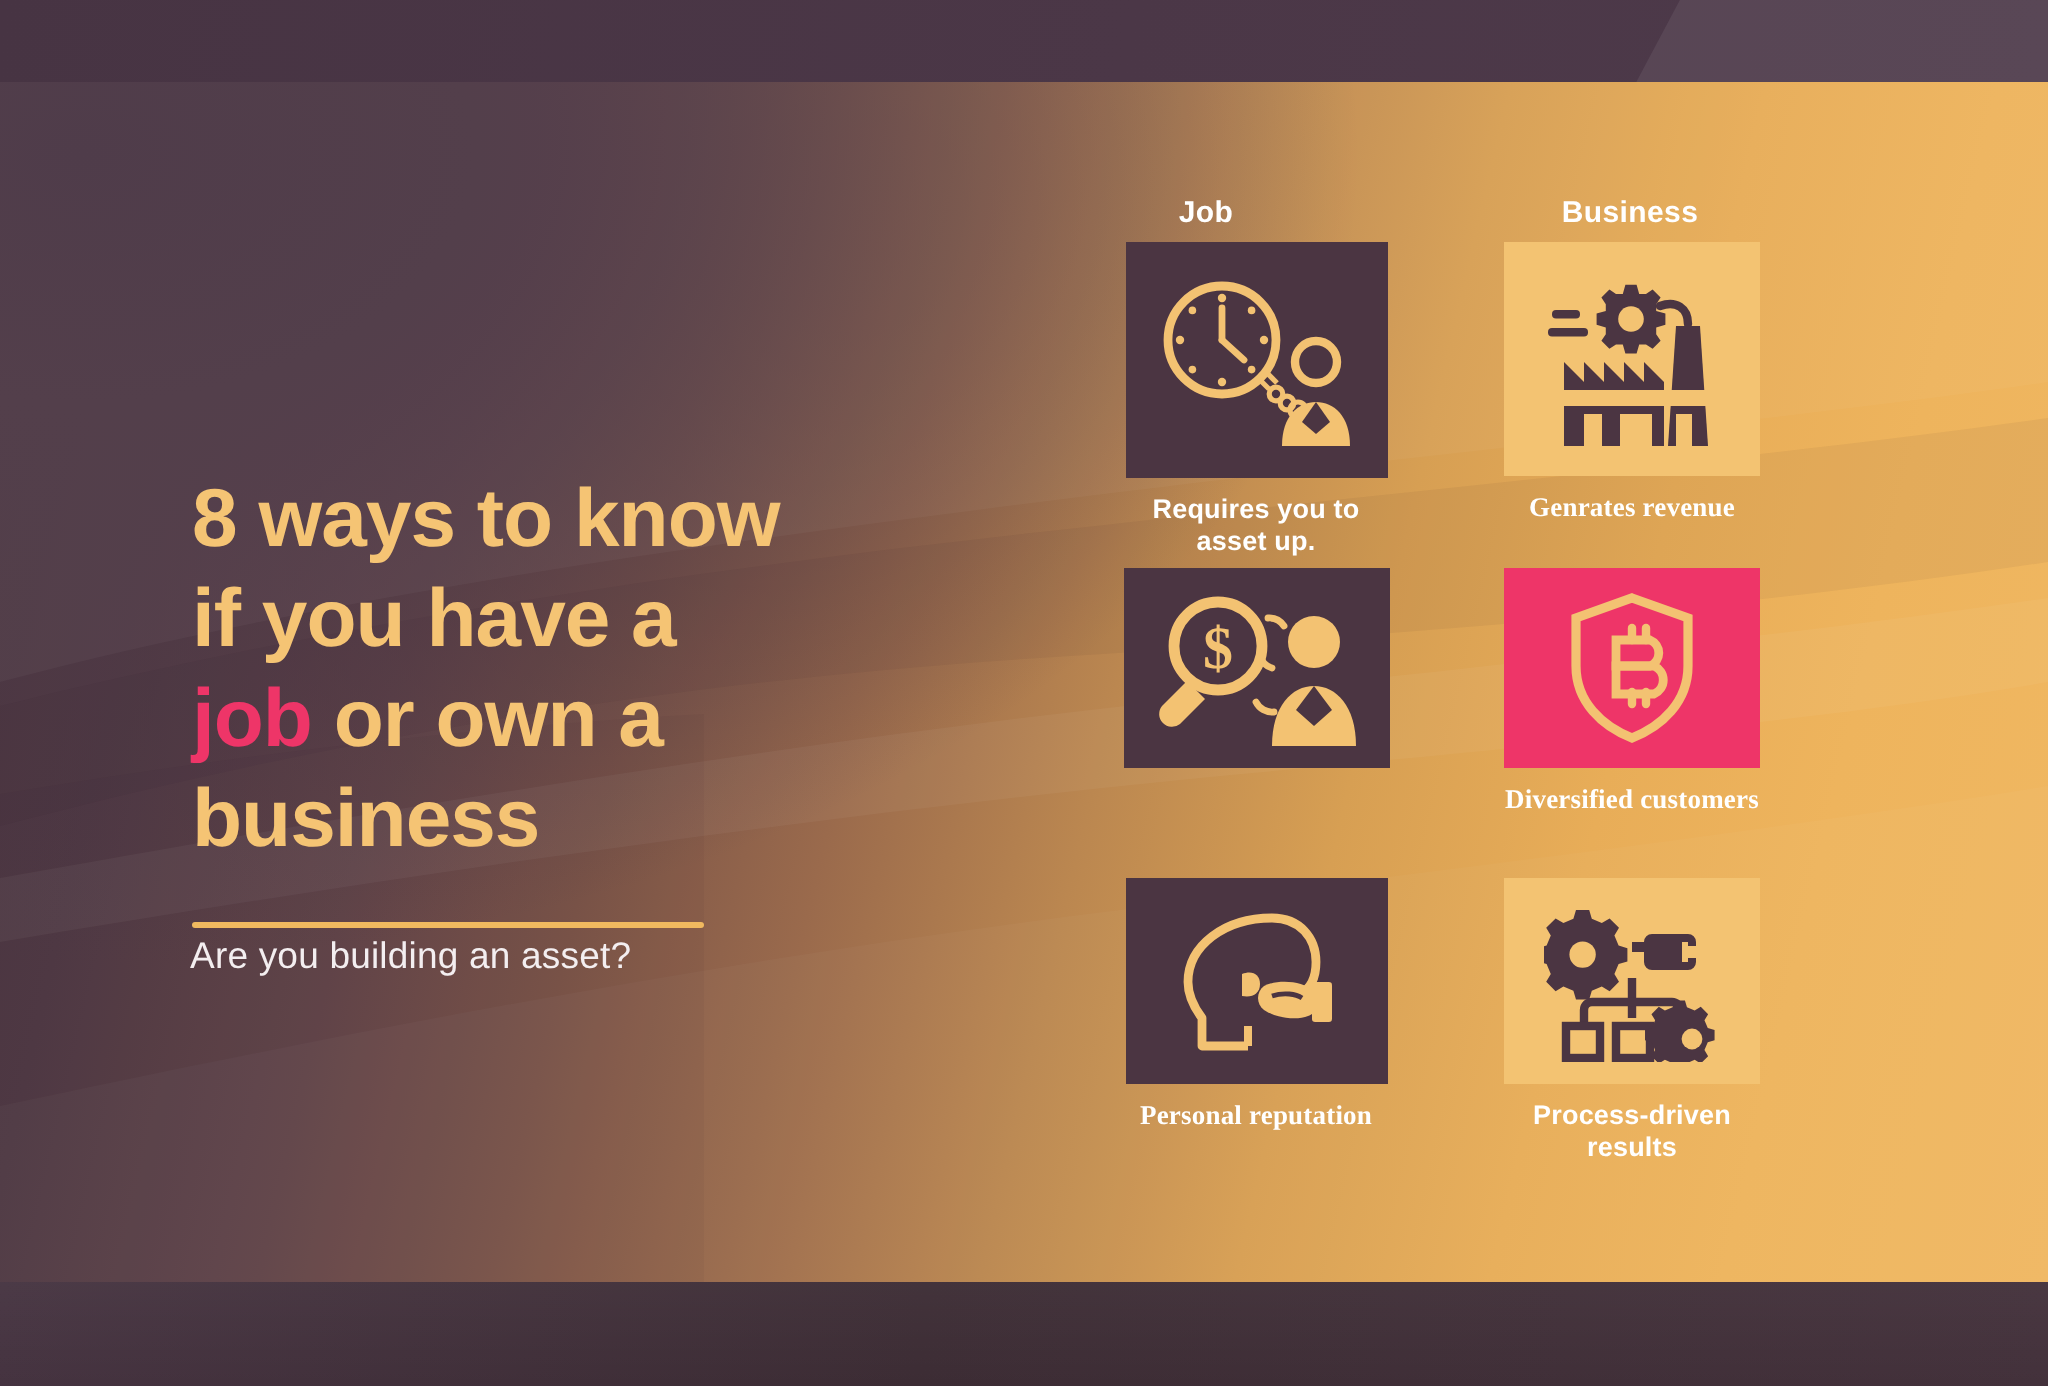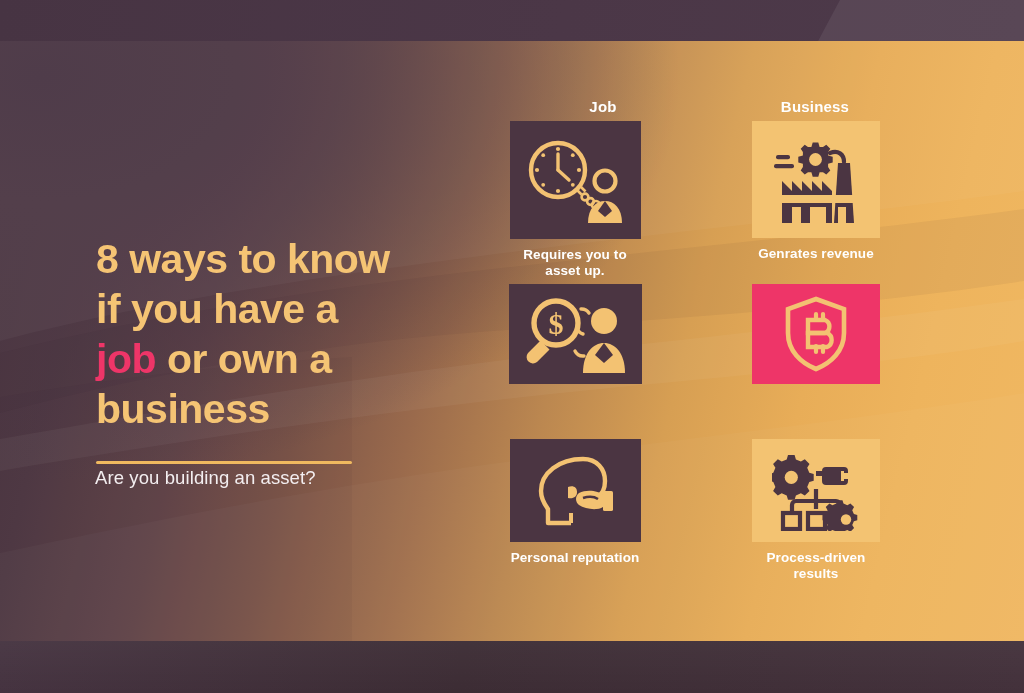--- a/index.html
+++ b/index.html
@@ -68,21 +68,21 @@
   
   #grid { position:absolute; left:0; top:0; width:1024px; height:600px; }
   .col-header {
     position:absolute; font-size:15px; font-weight:bold; color:#ffffff;
     letter-spacing:.2px; text-align:center; width:160px;
   }
   .col-header.job      { left:523px; top:57px; }
   .col-header.business { left:735px; top:57px; }
 
   .cell { position:absolute; width:166px; }
-  .cell.c-job { left:492px; }
+  .cell.c-job { left:545px; }
   .cell.c-biz { left:733px; }
   .cell.r1 { top:80px; }
   .cell.r2 { top:243px; }
   .cell.r3 { top:398px; }
 
   .card {
     position:relative; margin:0 auto;
     display:flex; align-items:center; justify-content:center;
     overflow:hidden;
   }
@@ -95,21 +95,21 @@
   .card.s-job2 { width:133px; height:100px; }
   .card.s-biz2 { width:128px; height:100px; }
   .card.s-job3 { width:131px; height:103px; }
   .card.s-biz3 { width:128px; height:103px; }
 
   .caption {
     margin-top:8px; text-align:center; color:#ffffff;
     font-size:13.5px; font-weight:bold; line-height:16px;
     letter-spacing:.1px;
   }
-  .caption.wide { width:190px; margin-left:-12px; }
+  .caption.wide { width:190px; margin-left:-12px;font-family:Liberation Serif, serif; }
 
   svg.ic { display:block; }
 </style>
 </head>
 <body>
 
 <div id="stage">
 
   <div id="canvas">
 
@@ -234,20 +234,23 @@
                 <path d="M33 19 L33 25"></path>
                   <path d="M40 19 L40 25"></path>
                 <path d="M33 51 L33 57"></path>
                   <path d="M40 51 L40 57"></path>
               </g>
               <path d="M25 25 L42 25 a7 7 0 0 1 0 13 L25 38 Z" fill="none" stroke="#f3c272" stroke-width="4.4"></path>
               <path d="M25 38 L44 38 a7.6 7.6 0 0 1 0 14 L25 52 Z" fill="none" stroke="#f3c272" stroke-width="4.4"></path>
             </svg>
           </span>
         </div>
+        <div class="caption wide">
+          <div>Diversified customers</div>
+        </div>
       </div>
 
       <div class="cell c-job r3">
         <div class="card dark s-job3">
           <span>
             <svg class="ic" width="96" height="80" viewBox="0 0 96 80">
               <path d="M56 8 C32 8 14 22 14 40 C14 48 18 54 21 58 L21 72 L44 72" fill="none" stroke="#f3c272" stroke-width="4.4" stroke-linejoin="round"></path>
               <path d="M56 8 C70 8 78 18 78 30 C78 40 74 44 70 46" fill="none" stroke="#f3c272" stroke-width="4.4"></path>
               <path d="M41 36 C46 34 50 36 50 41 C50 46 46 48 41 47 Z" fill="#f3c272"></path>
               <path d="M44 72 L44 62" fill="none" stroke="#f3c272" stroke-width="4"></path>

